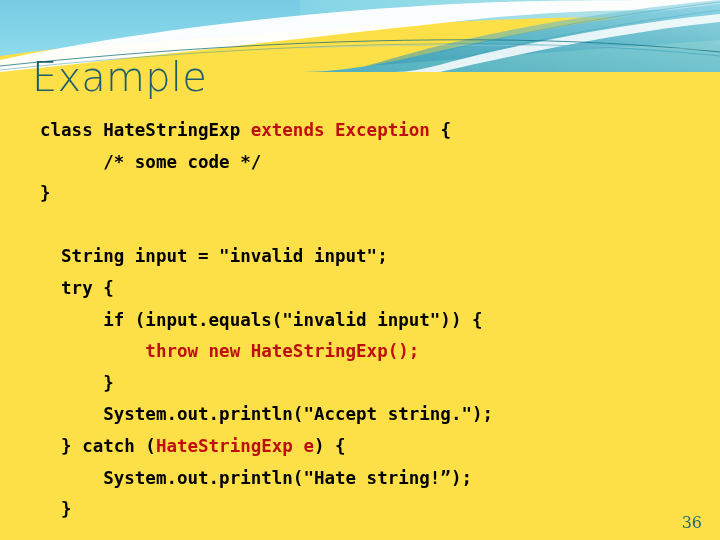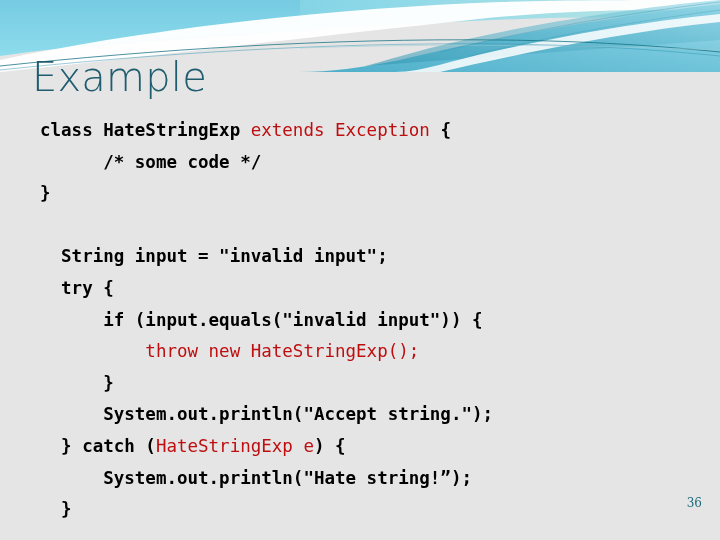--- a/index.html
+++ b/index.html
@@ -13,21 +13,21 @@
     font-family: "Liberation Sans", sans-serif;
     overflow: hidden;
     position: relative;
   }
 
   
   #slide {
     position: relative;
     width: 720px;
     height: 540px;
-    background: #e5e5e5;
+    background: #fde047;
     overflow: hidden;
   }
 
   
   #banner {
     position: absolute;
     top: 0;
     left: 0;
     width: 720px;
     height: 72px;
@@ -65,21 +65,21 @@
     line-height: 31.6px;
     color: #000000;
     white-space: pre;
   }
   .code-line {
     white-space: pre;
     height: 31.6px;
   }
   .tok-red {
     color: #BE0E10;
-    font-weight: normal;
+    font-weight: bold;
   }
   .tok-plain {
     color: #000000;
     font-weight: bold;
   }
 
   
   #footer {
     position: absolute;
     left: 0;
@@ -88,23 +88,23 @@
     text-align: center;
     font-family: "DejaVu Serif", serif;
     font-size: 10px;
     font-weight: bold;
     color: #1F5C6E;
     letter-spacing: -0.2px;
   }
   #page-number {
     position: absolute;
     right: 18px;
-    top: 496px;
+    top: 513px;
     font-family: "DejaVu Serif", serif;
-    font-size: 12px;
+    font-size: 16px;
     color: #1F6B7A;
   }
 </style>
 </head>
 <body>
 
 <div id="slide">
 
   <div id="banner">
     <svg viewBox="0 0 720 72" xmlns="http://www.w3.org/2000/svg">

